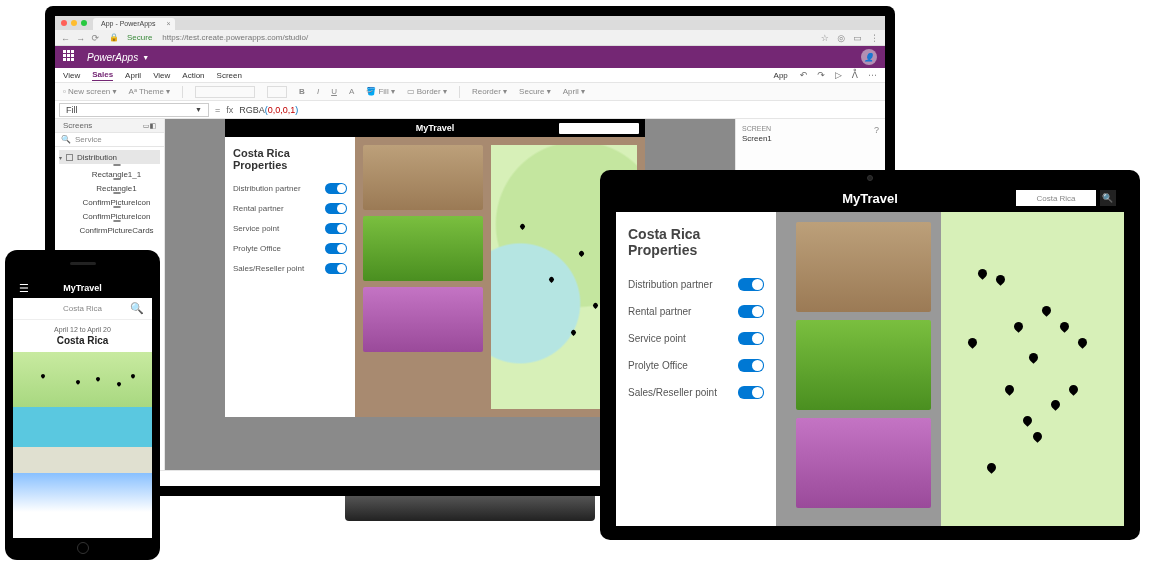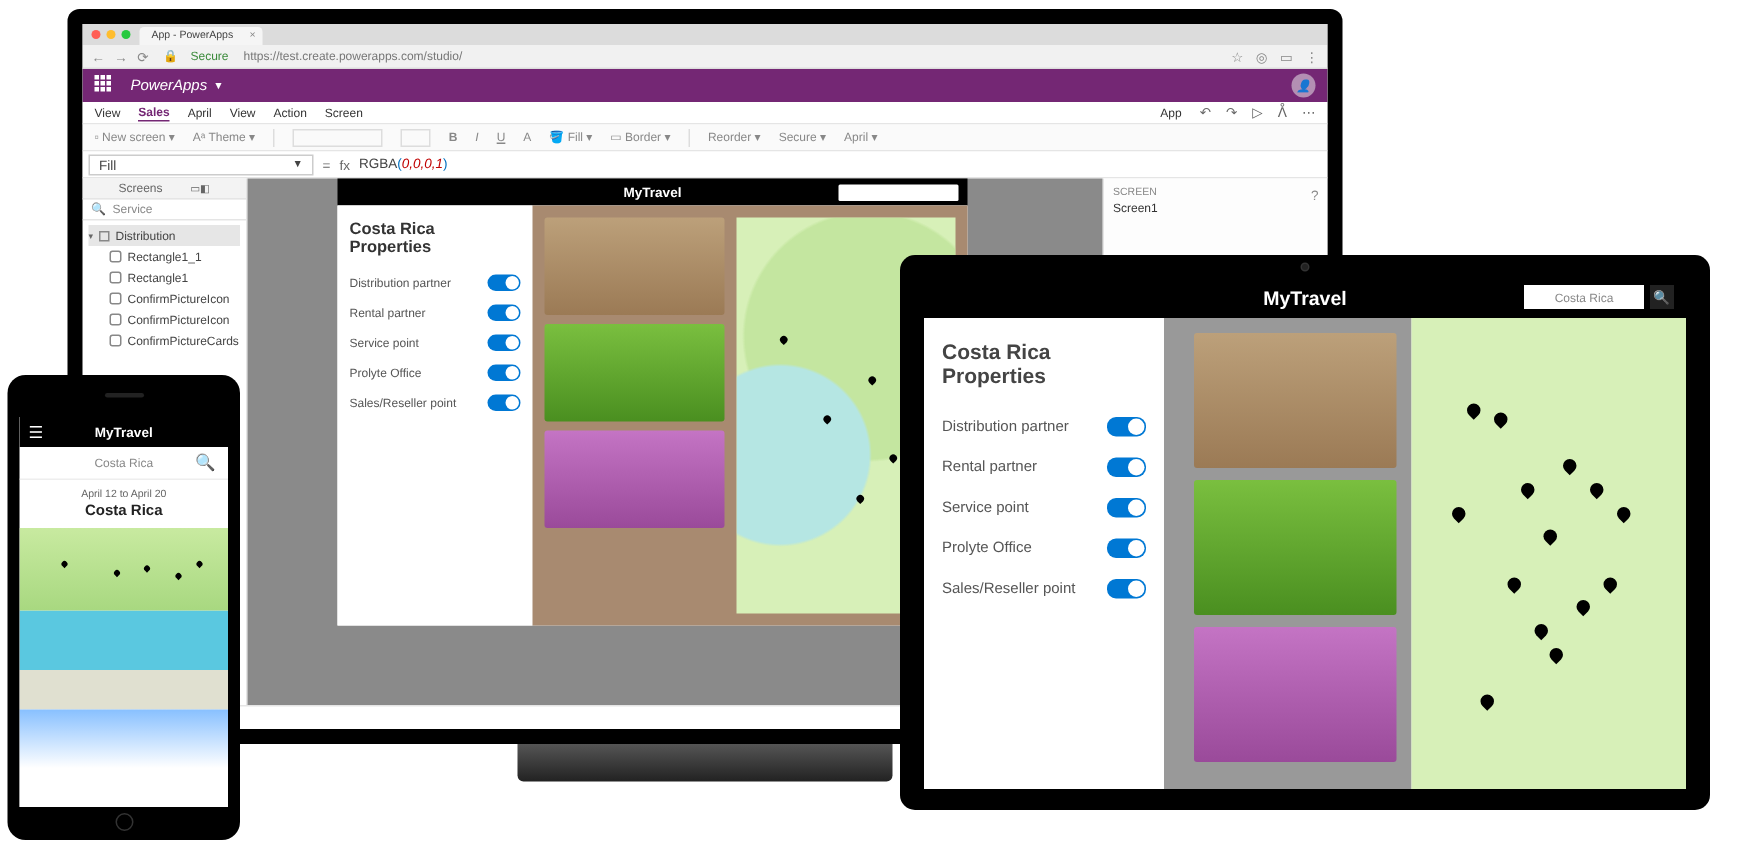--- a/index.html
+++ b/index.html
@@ -47,32 +47,32 @@
   .ribbon .sep{width:1px; height:12px; background:#ddd;}
 
   
   .fx-bar{height:18px; background:#fff; border-bottom:1px solid #e5e5e5; display:flex; align-items:center; padding:0 4px; font-size:9px;}
   .fx-prop{width:150px; border:1px solid #ccc; height:14px; padding:0 6px; display:flex; align-items:center; justify-content:space-between; color:#444;}
   .fx-eq{margin:0 6px; color:#666;}
   .fx-icon{color:#666; margin-right:6px;}
   .fx-val{font-family:Consolas,monospace; font-size:9px;}
   .fx-val .fn{color:#444;}
   .fx-val .paren{color:#0070c0;}
-  .fx-val .num{color:#c00000;font-style:italic;}
+  .fx-val .num{color:#c00000;}
 
   
   .main-area{flex:1; display:flex; min-height:0;}
   .left-pane{width:110px; border-right:1px solid #e5e5e5; display:flex; flex-direction:column; font-size:8px;}
-  .lp-head{height:14px; background:#f3f3f3; border-bottom:1px solid #e5e5e5; display:flex; align-items:center; justify-content:space-between; padding:0 24px; color:#666;}
+  .lp-head{height:14px; background:#f3f3f3; border-bottom:1px solid #e5e5e5; display:flex; align-items:center; justify-content:space-between; padding:0 8px; color:#666;}
   .lp-search{height:14px; border-bottom:1px solid #e5e5e5; display:flex; align-items:center; padding:0 6px; color:#888;}
   .lp-search span.ico{margin-right:4px;}
   .tree{padding:3px 4px; color:#444;}
   .tree .row{display:flex; align-items:center; height:14px; gap:4px;}
   .tree .row.sel{background:#e6e6e6;}
-  .tree .ind1{padding-left:14px;}
+  .tree .ind1{padding-left:14px;flex-direction:column;}
   .tri{font-size:6px; color:#666;}
   .sq{width:7px;height:7px;border:1px solid #888;}
   .ico-small{width:8px;height:8px;border:1px solid #888; border-radius:2px;}
 
   .canvas-wrap{flex:1; background:#8a8a8a; position:relative;}
   .canvas{position:absolute; left:60px; top:18px; width:420px; height:280px; background:#fff; display:flex;}
   .canvas-head{position:absolute; left:60px; top:0; width:420px; height:18px; background:#000; color:#fff; display:flex; align-items:center; justify-content:center; font-size:9px; font-weight:600;}
   .canvas-head .srch{position:absolute; right:6px; background:#fff; width:80px; height:11px; border-radius:1px;}
   .cv-left{width:130px; background:#fff; padding:10px 8px;}
   .cv-right{flex:1; background:#a88a70; padding:8px; display:flex; gap:8px;}

